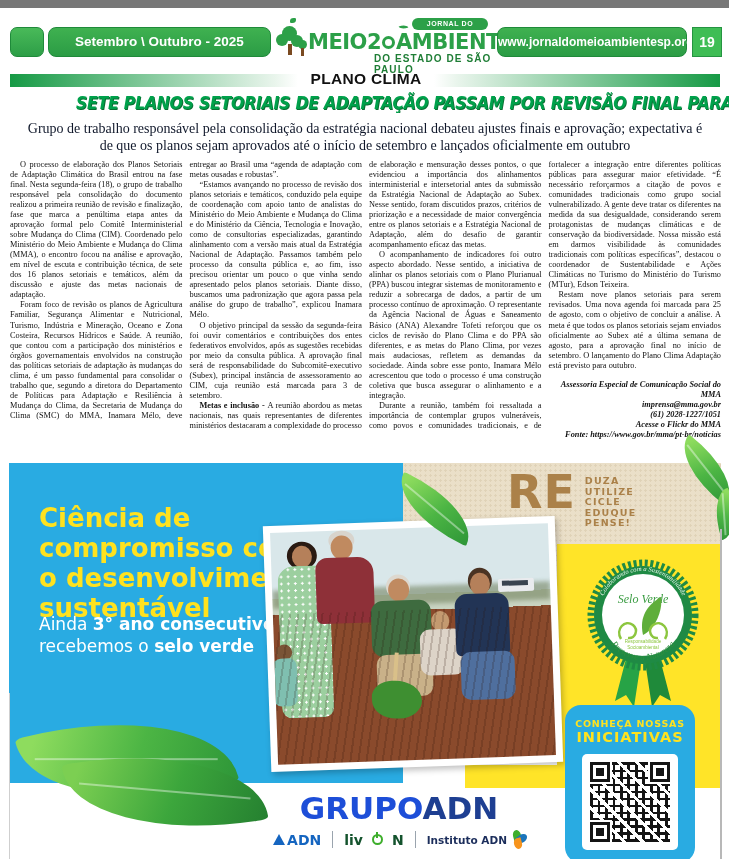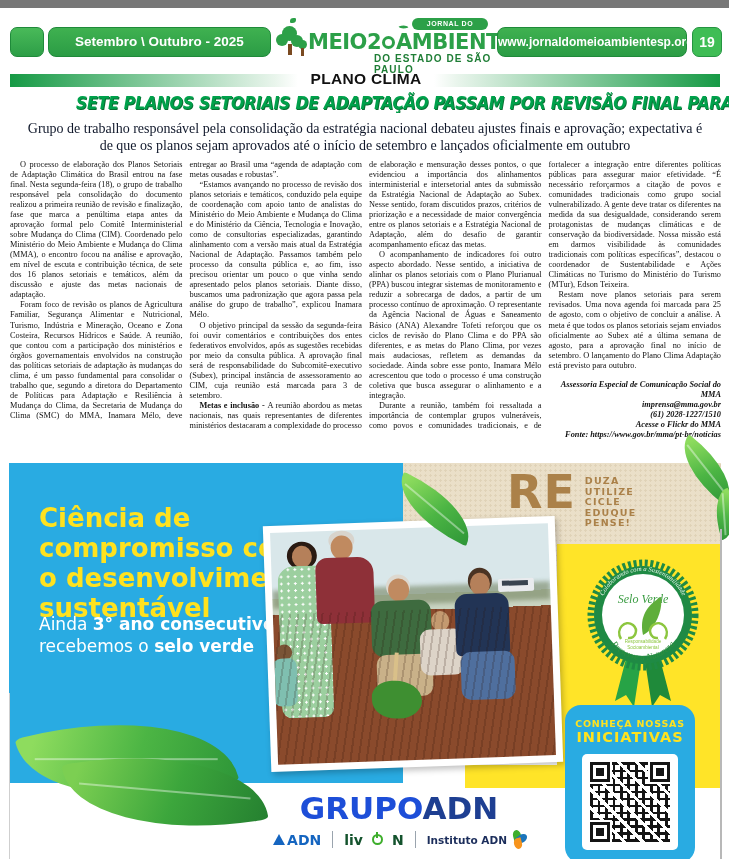--- a/index.html
+++ b/index.html
@@ -7,21 +7,21 @@
   #page { position:relative; width:729px; height:859px; background:#fff; margin:8px auto; overflow:hidden; }
 
   
   .hd-sq { position:absolute; left:10px; top:19px; width:34px; height:30px; border-radius:7px;
            background:linear-gradient(#49ba59,#2d9e47); border:1px solid #1f8a3a; }
   .hd-pill { position:absolute; top:19px; height:30px; border-radius:8px; color:#fff;
              background:linear-gradient(#3fb150,#2b9c45); border:1px solid #1f8a3a;
              font-weight:bold; text-align:center; }
   .hd-date { left:48px; width:223px; font-size:13.5px; line-height:28px; }
   .hd-url  { left:497px; width:190px; font-size:12px; line-height:28px; }
-  .hd-num  { position:absolute; left:692px; top:19px; width:30px; height:30px; border-radius:7px;
+  .hd-num  { position:absolute; left:692px; top:19px; width:30px; height:30px; border-radius:0;
              background:#3fbd55; border:1px solid #259441; color:#fff; font-weight:800;
              font-size:14px; line-height:28px; text-align:center; }
 
   
   .logo { position:absolute; left:276px; top:10px; width:216px; height:48px; }
   .t-c { position:absolute; border-radius:50%; background:#2ca048; }
   .t-t { position:absolute; background:#7a4a21; }
   .logo-jornal { position:absolute; right:4px; top:0px; width:76px; height:12px; background:#2ca048;
                  border-radius:7px; color:#fff; font-size:7px; font-weight:bold; line-height:12px;
                  text-align:center; letter-spacing:.6px; }
@@ -192,21 +192,21 @@
     <p>Foram foco de revisão os planos de Agricultura Familiar, Segurança Alimentar e Nutricional, Turismo, Indústria e Mineração, Oceano e Zona Costeira, Recursos Hídricos e Saúde. A reunião, que contou com a participação dos ministérios e órgãos governamentais envolvidos na construção das políticas setoriais de adaptação às mudanças do clima, é um passo fundamental para consolidar o trabalho que, segundo a diretora do Departamento de Políticas para Adaptação e Resiliência à Mudança do Clima, da Secretaria de Mudança do Clima (SMC) do MMA, Inamara Mélo, deve entregar ao Brasil uma “agenda de adaptação com metas ousadas e robustas”.</p>
     <p>“Estamos avançando no processo de revisão dos planos setoriais e temáticos, conduzido pela equipe de coordenação com apoio tanto de analistas do Ministério do Meio Ambiente e Mudança do Clima e do Ministério da Ciência, Tecnologia e Inovação, como de consultorias especializadas, garantindo alinhamento com a versão mais atual da Estratégia Nacional de Adaptação. Passamos também pelo processo da consulta pública e, ao fim, isso precisou orientar um pouco o que vinha sendo apresentado pelos planos setoriais. Diante disso, buscamos uma padronização que agora passa pela análise do grupo de trabalho”, explicou Inamara Mélo.</p>
     <p>O objetivo principal da sessão da segunda-feira foi ouvir comentários e contribuições dos entes federativos envolvidos, após as sugestões recebidas por meio da consulta pública. A aprovação final será de responsabilidade do Subcomitê-executivo (Subex), principal instância de assessoramento ao CIM, cuja reunião está marcada para 3 de setembro.</p>
     <p><b>Metas e inclusão - </b><span>A reunião abordou as metas nacionais, nas quais representantes de diferentes ministérios destacaram a complexidade do processo de elaboração e mensuração desses pontos, o que evidenciou a importância dos alinhamentos interministerial e intersetorial antes da submissão da Estratégia Nacional de Adaptação ao Subex. Nesse sentido, foram discutidos prazos, critérios de priorização e a necessidade de maior convergência entre os planos setoriais e a Estratégia Nacional de Adaptação, além do desafio de garantir acompanhamento eficaz das metas.</span></p>
     <p>O acompanhamento de indicadores foi outro aspecto abordado. Nesse sentido, a iniciativa de alinhar os planos setoriais com o Plano Plurianual (PPA) buscou integrar sistemas de monitoramento e reduzir a sobrecarga de dados, a partir de um processo contínuo de aproximação. O representante da Agência Nacional de Águas e Saneamento Básico (ANA) Alexandre Tofeti reforçou que os ciclos de revisão do Plano Clima e do PPA são diferentes, e as metas do Plano Clima, por vezes mais audaciosas, refletem as demandas da sociedade. Ainda sobre esse ponto, Inamara Mélo acrescentou que todo o processo é uma construção coletiva que busca assegurar o alinhamento e a integração.</p>
     <p>Durante a reunião, também foi ressaltada a importância de contemplar grupos vulneráveis, como povos e comunidades tradicionais, e de fortalecer a integração entre diferentes políticas públicas para assegurar maior efetividade. “É necessário reforçarmos a citação de povos e comunidades tradicionais como grupo social vulnerabilizado. A gente deve tratar os diferentes na medida da sua desigualdade, considerando serem protagonistas de mudanças climáticas e de conservação da biodiversidade. Nossa missão está em darmos visibilidade às comunidades tradicionais com políticas específicas”, destacou o coordenador de Sustentabilidade e Ações Climáticas no Turismo do Ministério do Turismo (MTur), Edson Teixeira.</p>
     <p>Restam nove planos setoriais para serem revisados. Uma nova agenda foi marcada para 25 de agosto, com o objetivo de concluir a análise. A meta é que todos os planos setoriais sejam enviados oficialmente ao Subex até a última semana de agosto, para a aprovação final no início de setembro. O lançamento do Plano Clima Adaptação está previsto para outubro.</p>
     <div class="credits">
       <div>Assessoria Especial de Comunicação Social do MMA</div>
       <div>imprensa@mma.gov.br</div>
-      <div>(61) 2028-1227/1510</div>
+      <div>(61) 2028-1227/1051</div>
       <div>Acesse o Flickr do MMA</div>
       <div>Fonte: https://www.gov.br/mma/pt-br/noticias</div>
     </div>
   </div>
 
   <div id="ad">
     <div class="ad-blue"></div>
     <div class="ad-kraft"></div>
     <div class="ad-yellow"></div>
     <div class="ad-yellow-strip"></div>

